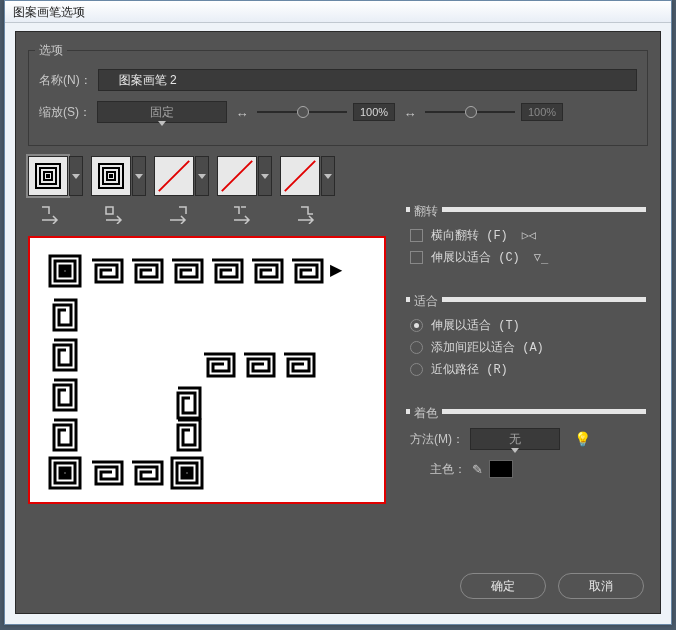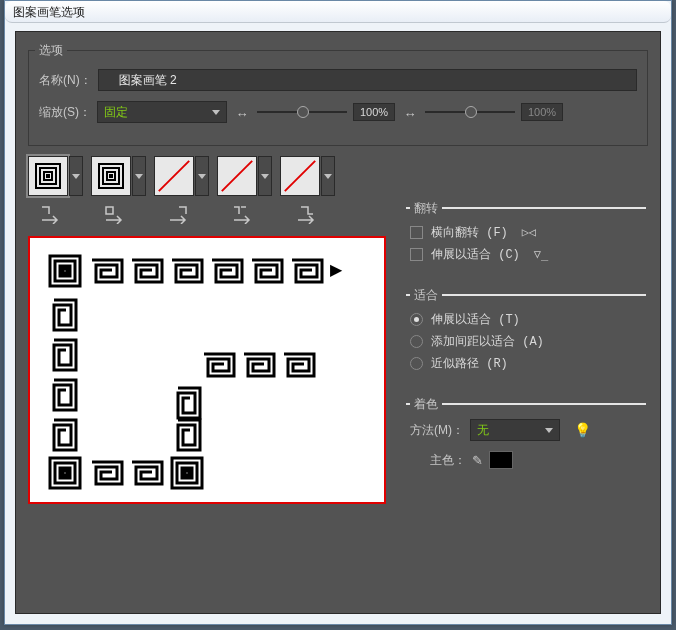--- a/index.html
+++ b/index.html
@@ -22,21 +22,20 @@
   border: 1px solid #6a88a6;
   box-shadow: 0 0 4px rgba(0,0,0,0.3);
 }
 .titlebar {
   height: 22px;
   background: linear-gradient(#fff, #e8eef6);
   border-bottom: 1px solid #c0c8d0;
   padding: 3px 8px;
   font-size: 12px;
   color: #222;
-  border-radius: 7px;
 }
 .dialog-body {
   position: absolute;
   left: 10px;
   top: 30px;
   right: 10px;
   bottom: 10px;
   background: #535353;
   border: 1px solid #2a2a2a;
   color: #d8d8d8;
@@ -71,27 +70,28 @@
   background: #3a3a3a;
   border: 1px solid #2a2a2a;
   color: #e8e8e8;
   padding: 3px 20px;
   font-size: 12px;
   height: 22px;
 }
 .select {
   background: #3a3a3a;
   border: 1px solid #2a2a2a;
-  color: #84cc16;
+  color: #a3a3a3;
   padding: 2px 6px;
   height: 22px;
   width: 130px;
   display: flex;
   align-items: center;
   justify-content: space-between;
+  flex-direction: column;
 }
 .chev {
   width: 0; height: 0;
   border-left: 4px solid transparent;
   border-right: 4px solid transparent;
   border-top: 5px solid #c0c0c0;
 }
 .slider-wrap {
   display: flex;
   align-items: center;
@@ -195,21 +195,21 @@
   border: 2px solid #e00000;
   position: relative;
 }
 .right-panel {
   position: absolute;
   left: 390px;
   top: 175px;
   width: 240px;
 }
 .panel-group {
-  border-top: 2px solid #e5e5e5;
+  border-top: 5px solid #e5e5e5;
   padding: 10px 4px;
   position: relative;
 }
 .panel-title {
   position: absolute;
   top: -9px;
   left: 4px;
   background: #535353;
   padding: 0 4px;
   color: #c8c8c8;
@@ -532,15 +532,19 @@
         </div>
         <div class="row" style="margin-left:20px">
           <span class="label">主色：</span>
           <span class="eyedropper">✎</span>
           <div class="color-swatch"></div>
         </div>
       </div>
 
     </div>
 
+    <div class="button-row">
+      <div class="btn">确定</div>
+      <div class="btn">取消</div>
+    </div>
 
   </div>
 </div>
 
 </body></html>

